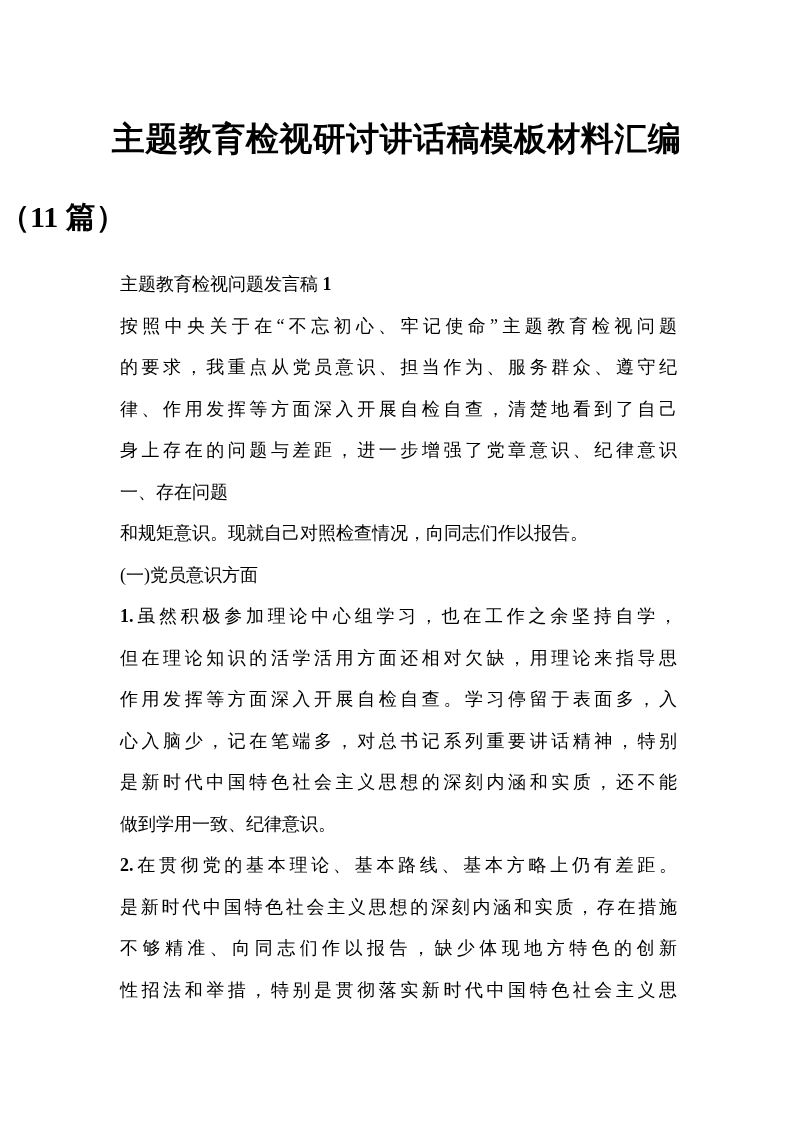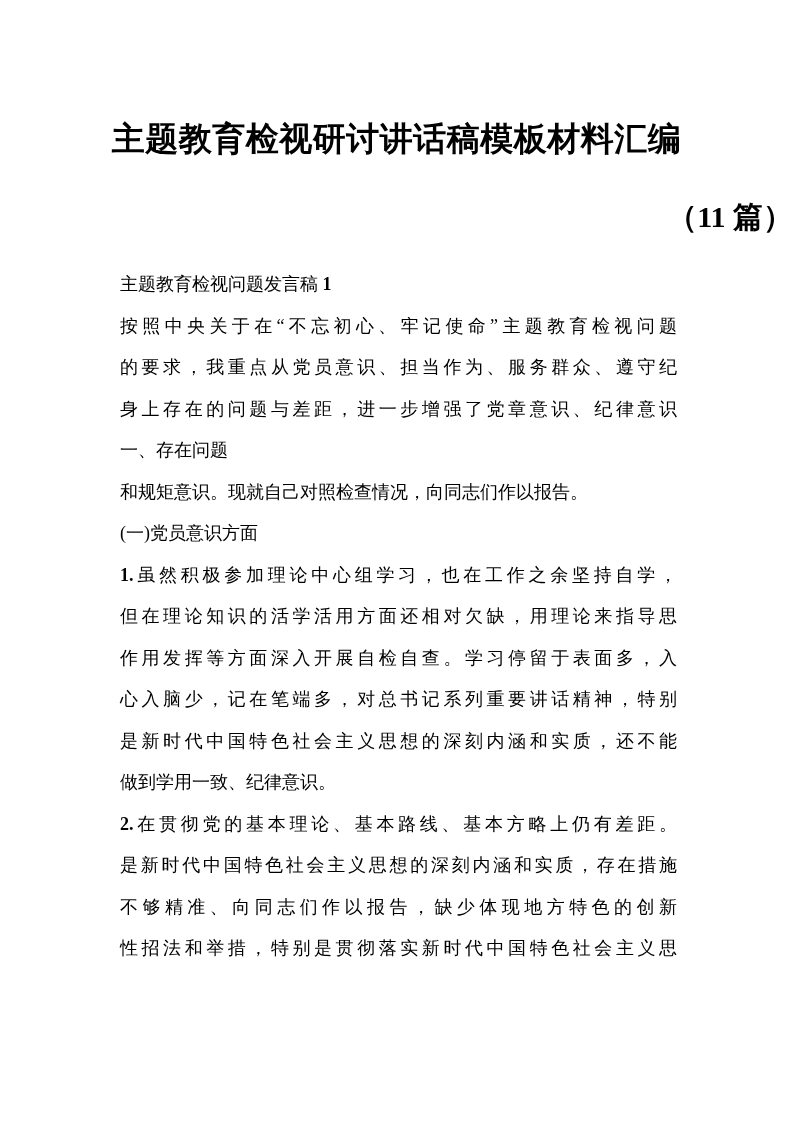--- a/index.html
+++ b/index.html
@@ -28,21 +28,21 @@
     font-weight: bold;
     letter-spacing: 0.5px;
     white-space: nowrap;
   }
   .doc-subtitle {
     position: absolute;
     top: 195px;
     left: 0;
     right: 0;
     margin: 0;
-    text-align: right;
+    text-align: left;
     font-size: 30px;
     line-height: 44px;
     font-weight: bold;
   }
   .doc-body {
     position: absolute;
     top: 264px;
     left: 120px;
     width: 557px;
     font-size: 18px;
@@ -63,20 +63,21 @@
 </head>
 <body>
 
 <div class="page">
   <h1 class="doc-title">主题教育检视研讨讲话稿模板材料汇编</h1>
   <h2 class="doc-subtitle">（11 篇）</h2>
   <div class="doc-body">
       <div class="line">主题教育检视问题发言稿 <span class="num">1</span></div>
       <div class="line fill">按照中央关于在“不忘初心、牢记使命”主题教育检视问题</div>
       <div class="line fill">的要求，我重点从党员意识、担当作为、服务群众、遵守纪</div>
+      <div class="line fill">律、作用发挥等方面深入开展自检自查，清楚地看到了自己</div>
       <div class="line fill">身上存在的问题与差距，进一步增强了党章意识、纪律意识</div>
       <div class="line">一、存在问题</div>
       <div class="line">和规矩意识。现就自己对照检查情况，向同志们作以报告。</div>
       <div class="line">(一)党员意识方面</div>
       <div class="line fill"><span class="num">1.</span>虽然积极参加理论中心组学习，也在工作之余坚持自学，</div>
       <div class="line fill">但在理论知识的活学活用方面还相对欠缺，用理论来指导思</div>
       <div class="line fill">作用发挥等方面深入开展自检自查。学习停留于表面多，入</div>
       <div class="line fill">心入脑少，记在笔端多，对总书记系列重要讲话精神，特别</div>
       <div class="line fill">是新时代中国特色社会主义思想的深刻内涵和实质，还不能</div>
       <div class="line">做到学用一致、纪律意识。</div>

